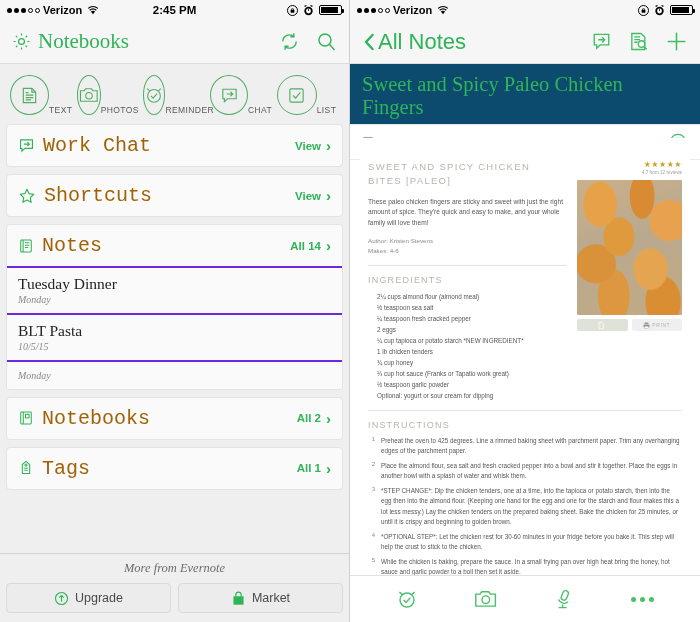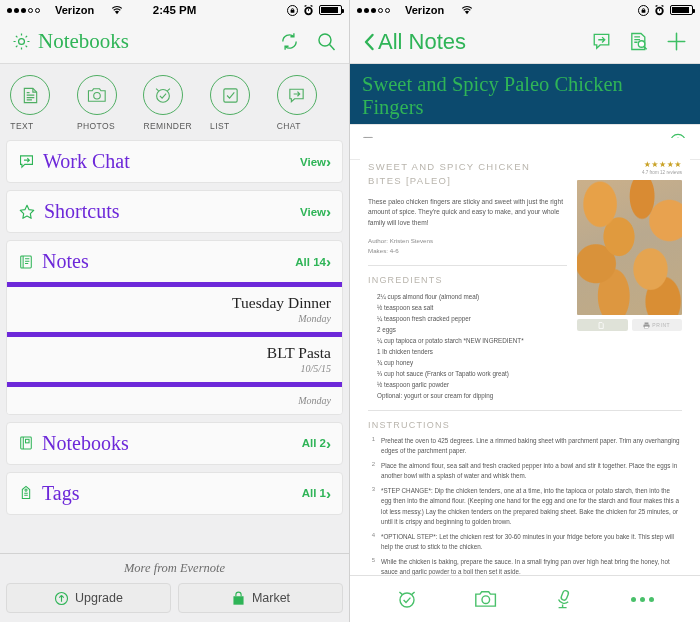--- a/index.html
+++ b/index.html
@@ -13,21 +13,21 @@
   .screen { width: 350px; height: 622px; position: relative; overflow: hidden; }
   .screen-left  { background: #efeff0; border-right: 1px solid #d0d0d0; }
   .screen-right { background: #ffffff; }
 
   
   .statusbar {
     height: 20px; display: flex; align-items: center;
     padding: 0 7px; font-size: 11px; font-weight: bold; color: #000;
     background: #f6f6f6; position: relative;
   }
-  .sb-left { display: flex; align-items: center; gap: 15px; }
+  .sb-left { display: flex; align-items: center; gap: 3px; }
   .dots { display: flex; gap: 2px; align-items: center; }
   .dot { width: 5px; height: 5px; border-radius: 50%; background: #000; }
   .dot.hollow { background: transparent; border: 1px solid #000; width: 5px; height: 5px; }
   .carrier { font-size: 11px; font-weight: bold; letter-spacing: 0px; }
   .wifi { margin-left: 2px; }
   .sb-time {
     position: absolute; left: 0; right: 0; text-align: center;
     font-size: 11.5px; font-weight: bold; pointer-events: none;
   }
   .sb-right { margin-left: auto; display: flex; align-items: center; gap: 5px; }
@@ -56,21 +56,21 @@
     font-family: "Liberation Sans", sans-serif;
   }
   .nav-right { margin-left: auto; display: flex; align-items: center; gap: 16px; }
   .ico { display: inline-flex; align-items: center; justify-content: center; }
 
   
   .quickrow {
     display: flex; justify-content: space-around; align-items: flex-start;
     padding: 11px 8px 9px 8px; background: #efeff0;
   }
-  .quick { display: flex; flex-direction: column; align-items: flex-start; width: 62px; }
+  .quick { display: flex; flex-direction: row; align-items: flex-end; width: 62px; }
   .quick-circle {
     width: 40px; height: 40px; border-radius: 50%;
     border: 1.4px solid #4fae63; display: flex;
     align-items: center; justify-content: center; background: #efeff0;
   }
   .quick-label {
     margin-top: 6px; font-size: 8.5px; color: #595959;
     letter-spacing: .4px; font-weight: normal;
   }
 
@@ -78,33 +78,32 @@
   .cards { padding: 0 6px; }
   .card {
     background: #fafafa; border-radius: 4px;
     margin-bottom: 7px; border: 1px solid #e3e3e3;
     overflow: hidden;
   }
   .card-head {
     display: flex; align-items: center; height: 41px; padding: 0 11px;
   }
   .card-title {
-    font-family: Liberation Serif, serif;
-    font-size: 20px; color: #6d28d9; margin-left: 8px;
+    font-family: Liberation Mono, monospace;
+    font-size: 20px; color: #a16207; margin-left: 8px;
   }
   .card-action {
-    margin-left: auto; display: flex; align-items: center; 
+    margin-left: auto; display: flex; align-items: center; gap: 5px;
     font-size: 11.5px; color: #2fb457; font-weight: bold;
   }
   .chev { font-size: 15px; font-weight: bold; line-height: 1; }
 
   .note-row {
-    padding: 7px 11px 8px 11px; border-top: 5px solid #6d28d9;
+    padding: 7px 11px 8px 11px; border-top: 2px solid #6d28d9;
     background: #fafafa;
-    text-align: right;
   }
   .note-title {
     font-family: "Liberation Serif", serif;
     font-size: 15.5px; color: #232323; line-height: 1.15;
   }
   .note-date {
     font-family: "Liberation Serif", serif;
     font-size: 10px; color: #8a8a8a; font-style: italic; margin-top: 1px;
   }
 
@@ -307,34 +306,34 @@
             <circle cx="11" cy="12" r="7"></circle>
               <path d="m7.6 12 2.4 2.4 4.4-4.8"></path>
             <path d="M3.4 4 6.2 6.4M18.6 4l-2.8 2.4"></path>
           </svg>
         </div>
         <div class="quick-label">REMINDER</div>
       </div>
       <div class="quick">
         <div class="quick-circle">
           <svg width="19" height="19" viewBox="0 0 20 20" fill="none" stroke="#4fae63" stroke-width="1.2">
-            <rect x="3" y="3" width="14" height="14" rx="1.4"></rect>
-              <path d="m6.4 10 2.6 2.8 5-6"></path>
-          </svg>
-        </div>
-        <div class="quick-label">LIST</div>
+            <path d="M3 3.4h14v10H8l-3.4 3.2v-3.2H3z"></path>
+              <path d="M7 8.4h6.4M11 6l2.4 2.4L11 10.8"></path>
+          </svg>
+        </div>
+        <div class="quick-label">CHAT</div>
       </div>
       <div class="quick">
         <div class="quick-circle">
           <svg width="19" height="19" viewBox="0 0 20 20" fill="none" stroke="#4fae63" stroke-width="1.2">
-            <path d="M3 3.4h14v10H8l-3.4 3.2v-3.2H3z"></path>
-              <path d="M7 8.4h6.4M11 6l2.4 2.4L11 10.8"></path>
-          </svg>
-        </div>
-        <div class="quick-label">CHAT</div>
+            <rect x="3" y="3" width="14" height="14" rx="1.4"></rect>
+              <path d="m6.4 10 2.6 2.8 5-6"></path>
+          </svg>
+        </div>
+        <div class="quick-label">LIST</div>
       </div>
     </div>
 
     <div class="cards">
 
       <div class="card">
         <div class="card-head">
           <span class="ico">
             <svg width="17" height="17" viewBox="0 0 20 20" fill="none" stroke="#2fb457" stroke-width="1.3">
               <path d="M3 3.4h14v10H8l-3.4 3.2v-3.2H3z"></path>

